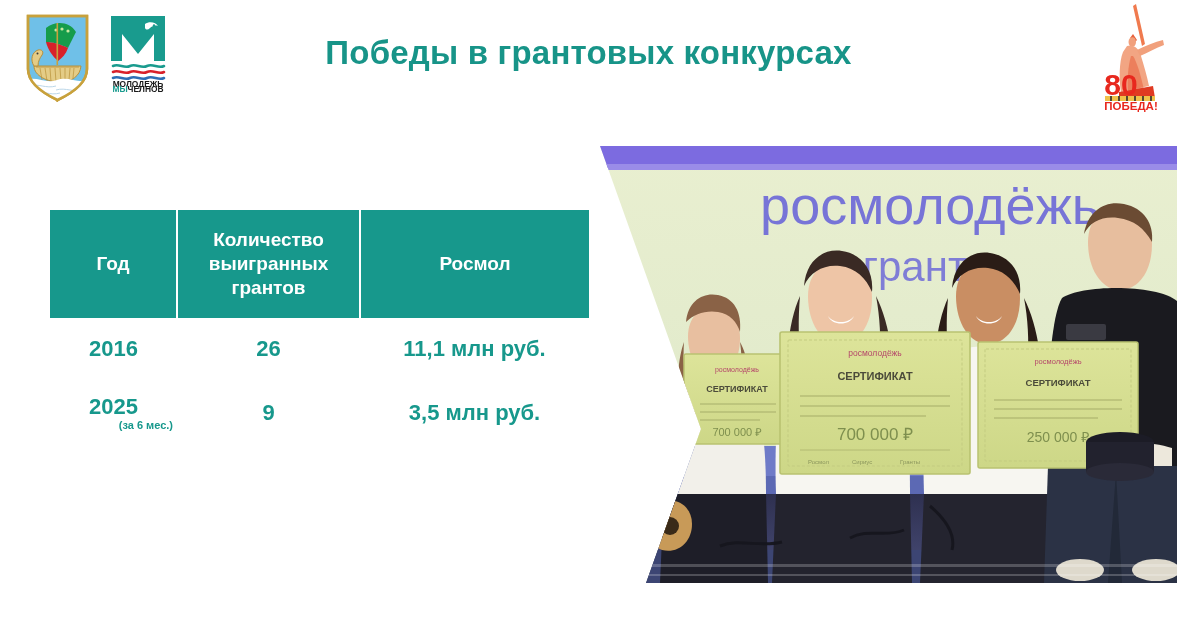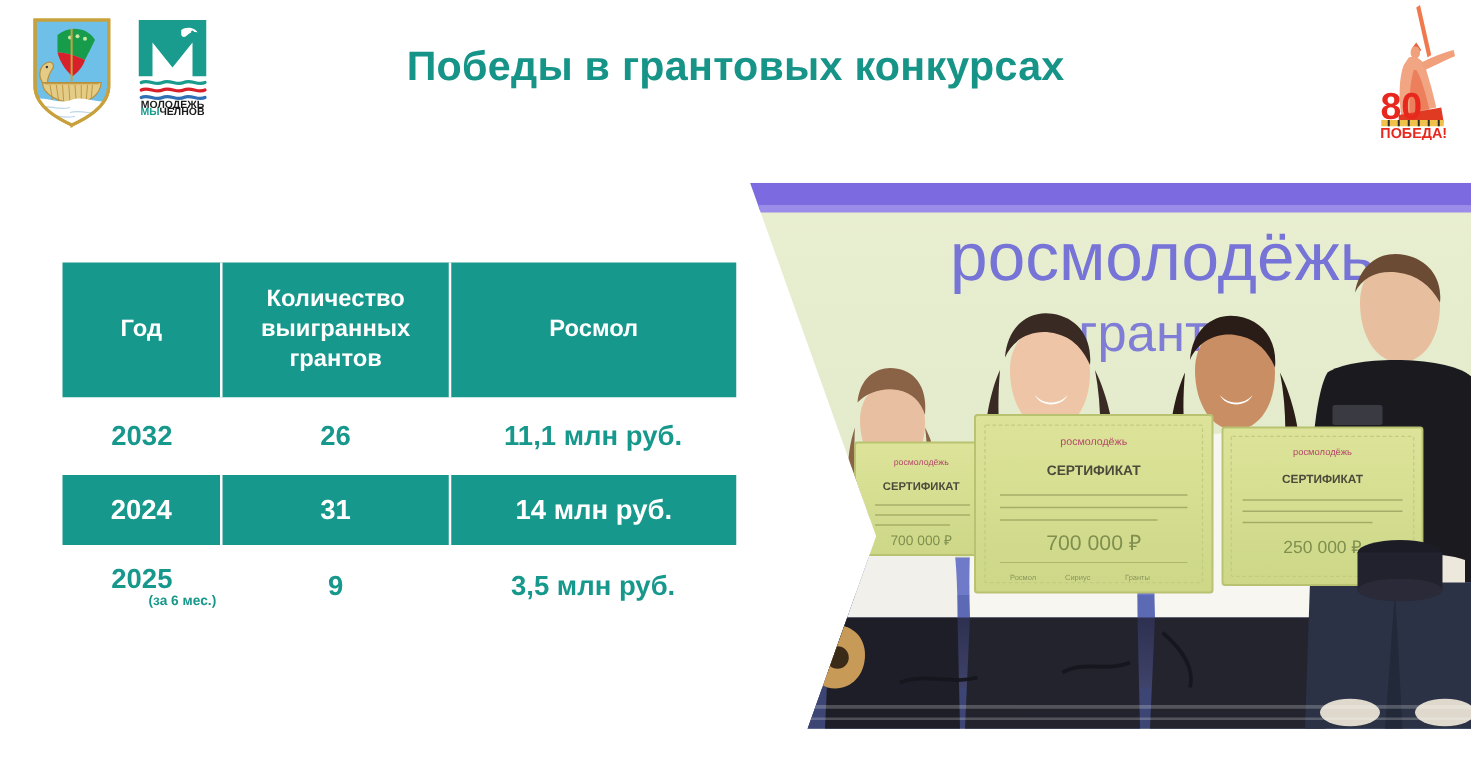--- a/index.html
+++ b/index.html
@@ -242,31 +242,24 @@
           <span>грантов</span>
         </th>
         <th>
           <span>Росмол</span>
         </th>
       </tr>
     </thead>
     <tbody>
       <tr class="row-light r-2023">
         <td>
-          <span class="year-main">2032</span>
+          <span class="year-main">2016</span>
         </td>
         <td>26</td>
         <td>11,1 млн руб.</td>
-      </tr>
-      <tr class="row-dark r-2024">
-        <td>
-          <span class="year-main">2024</span>
-        </td>
-        <td>31</td>
-        <td>14 млн руб.</td>
       </tr>
       <tr class="row-light r-2025">
         <td>
           <span class="year-main">2025</span>
           <span class="year-note">(за 6 мес.)</span>
         </td>
         <td>9</td>
         <td>3,5 млн руб.</td>
       </tr>
     </tbody>

